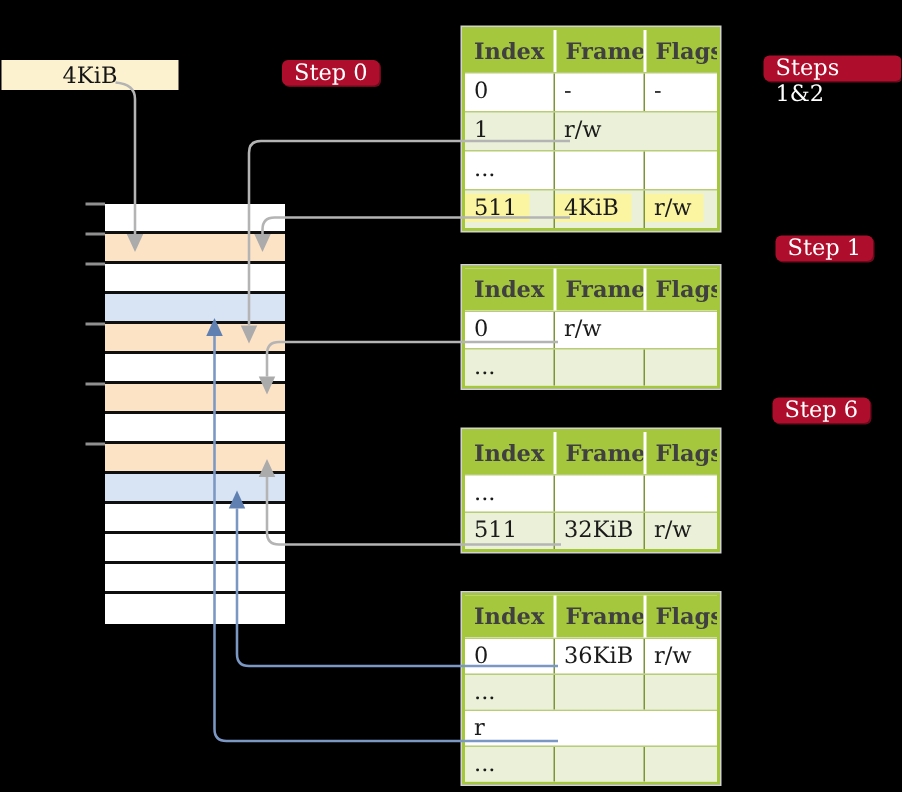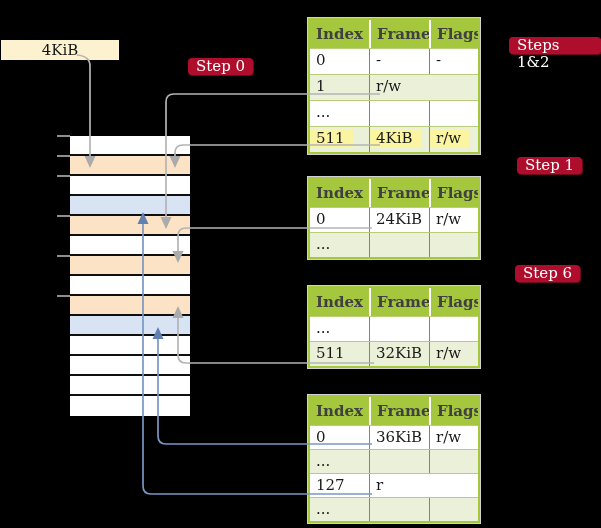--- a/index.html
+++ b/index.html
@@ -11,21 +11,21 @@
   .size-label {
     position:absolute; left:1px; top:40px; width:118px; height:20px;
     background:#fdf2d0; color:#141414; font-size:15px; line-height:20px; text-align:center;
   }
   
   .badge {
     position:absolute; background:#ae0e2c; color:#fff; font-size:15px;
     line-height:17px; height:17px; padding:0 8px; border-radius:4px;
     box-shadow:1px 1px 0 #6f0a1d;
   }
-  .badge-step-0   { left:188px; top:58px; }
+  .badge-step-0   { left:188px; top:40px; }
   .badge-steps-1-2{ left:509px; top:21px;margin-top:16px; }
   .badge-step-3   { left:517px; top:157px; }
   .badge-step-4   { left:515px; top:265px; }
   
   .memcol { position:absolute; left:70px; top:136px; width:120px; }
   .memrow { height:20px; box-sizing:border-box; border-bottom:2px solid #0f0f0f; }
   .memrow:last-child { border-bottom:none; }
   .tick { position:absolute; left:57px; width:13px; height:2px; background:#8f8f8f; }
   
   .ptable {
@@ -121,21 +121,20 @@
       </div>
     </div>
   <div class="ptable pt-1" id="ptable-1">
       <div class="pt-header">
         <div class="pt-hcell col-index">Index</div>
         <div class="pt-hcell col-frame">Frame</div>
         <div class="pt-hcell col-flags">Flags</div>
       </div>
       <div class="pt-row" style="background: rgb(255, 255, 255);">
         <div class="pt-cell col-index">0</div>
-        <div class="pt-cell col-frame">24KiB</div>
         <div class="pt-cell col-flags">r/w</div>
       </div>
       <div class="pt-row" style="background: rgb(235, 241, 217);">
         <div class="pt-cell col-index">...</div>
         <div class="pt-cell col-frame"></div>
         <div class="pt-cell col-flags"></div>
       </div>
     </div>
   <div class="ptable pt-2" id="ptable-2">
       <div class="pt-header">
@@ -164,21 +163,20 @@
         <div class="pt-cell col-index">0</div>
         <div class="pt-cell col-frame">36KiB</div>
         <div class="pt-cell col-flags">r/w</div>
       </div>
       <div class="pt-row" style="background: rgb(235, 241, 217);">
         <div class="pt-cell col-index">...</div>
         <div class="pt-cell col-frame"></div>
         <div class="pt-cell col-flags"></div>
       </div>
       <div class="pt-row" style="background: rgb(255, 255, 255);">
-        <div class="pt-cell col-index">127</div>
         <div class="pt-cell col-flags">r</div>
       </div>
       <div class="pt-row" style="background: rgb(235, 241, 217);">
         <div class="pt-cell col-index">...</div>
         <div class="pt-cell col-frame"></div>
         <div class="pt-cell col-flags"></div>
       </div>
     </div>
 
   <svg class="overlay" width="601" height="528">

